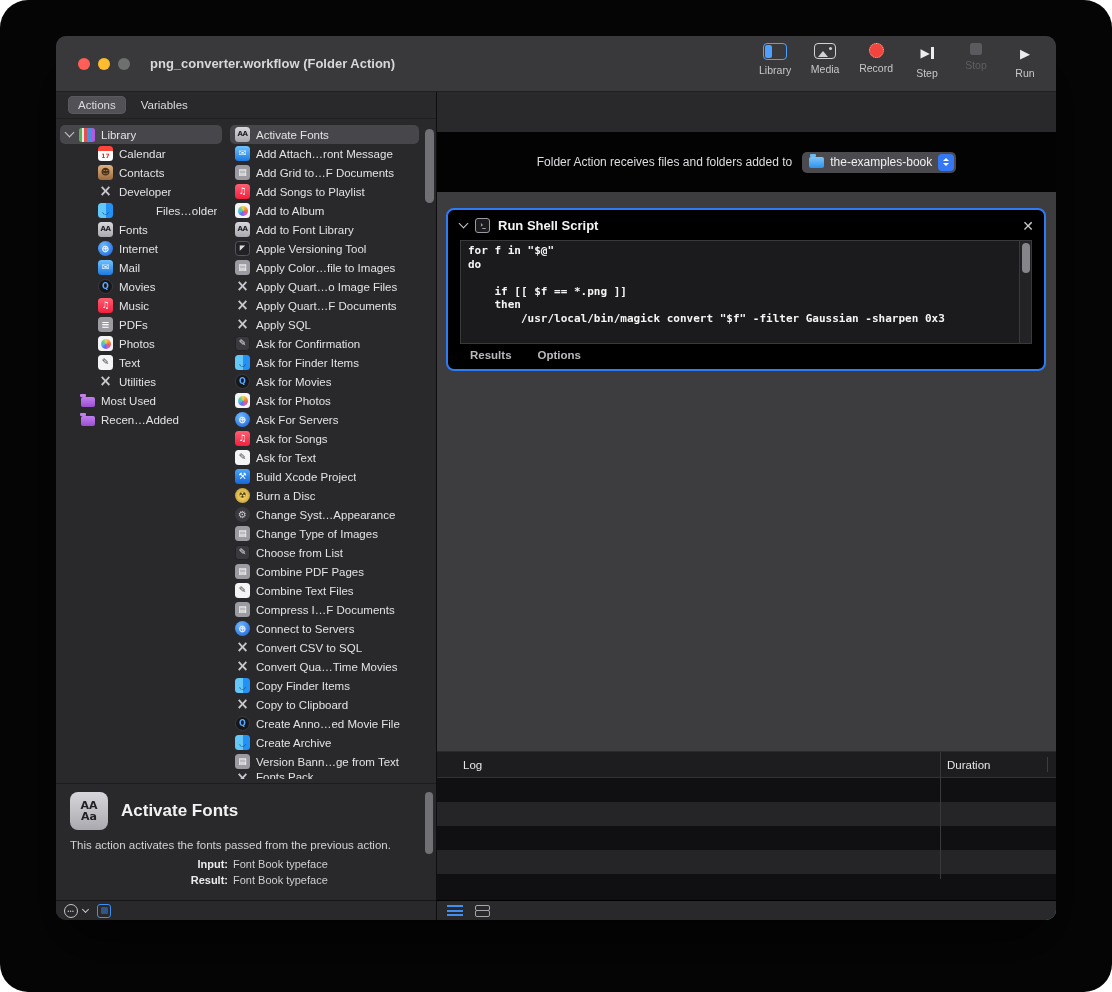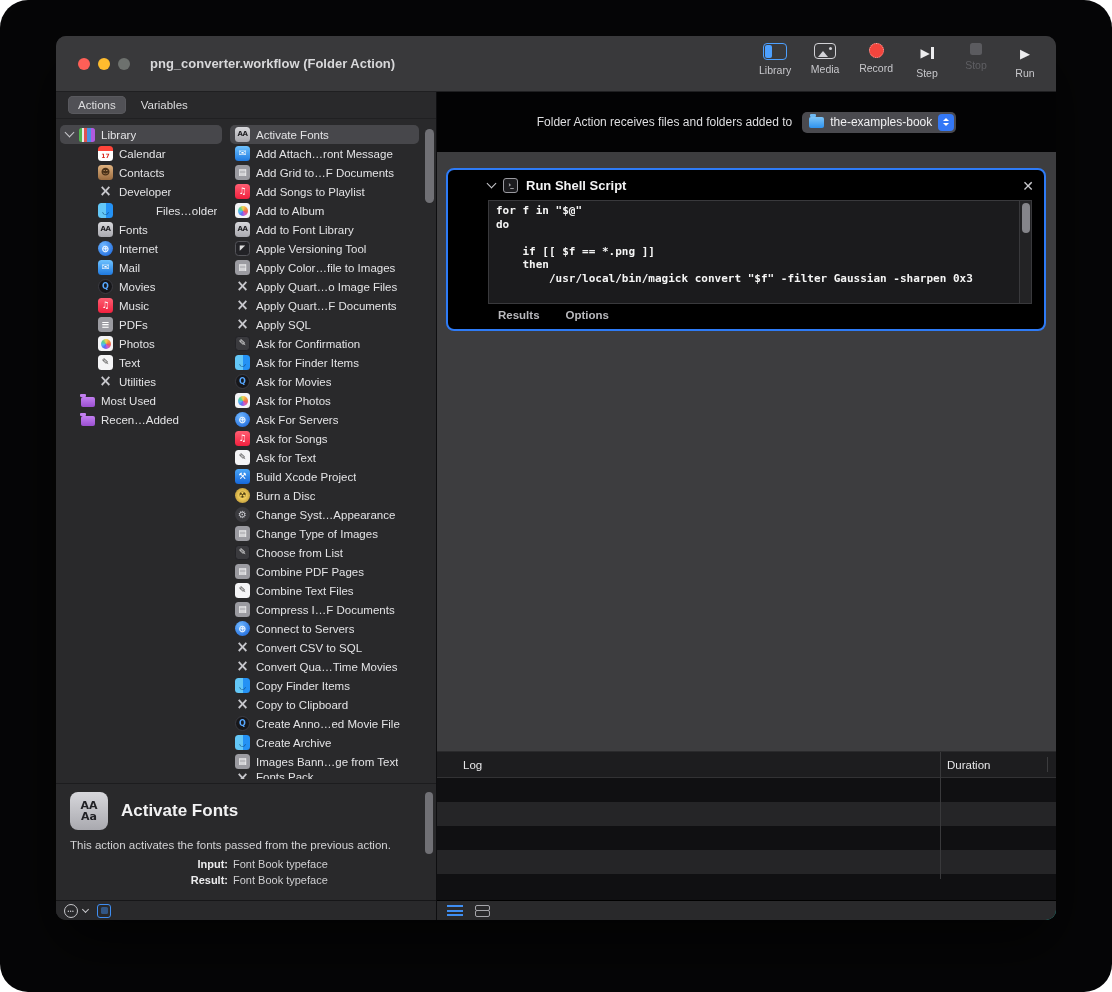--- a/index.html
+++ b/index.html
@@ -30,21 +30,21 @@
   .tb-record{width:15px;height:15px;border-radius:50%;background:#f2453d;border:1px dotted #ffaaa5;}
   .tb-step{display:flex;align-items:center;}
   .tb-step::before{content:"\25B6";font-size:12px;color:#ececee;line-height:1;}
   .tb-step::after{content:"";width:2.5px;height:12px;background:#ececee;margin-left:1.5px;}
   .tb-stop{width:12px;height:12px;background:#5b5b5f;border-radius:2.5px;}
   .tb-run::before{content:"\25B6";font-size:13px;color:#ececee;line-height:1;}
 
   
   .body{flex:1;display:flex;min-height:0;}
   .left{width:381px;flex:none;display:flex;flex-direction:column;background:#29292b;border-right:1px solid #0e0e10;}
-  .right{flex:1;display:flex;flex-direction:column;background:#14b8a6;min-width:0;}
+  .right{flex:1;display:flex;flex-direction:column;background:#14b8a6;min-width:0;margin-top:40px;}
 
   
   .filterbar{height:26px;flex:none;display:flex;align-items:center;gap:10px;padding:0 8px 0 12px;}
   .seg{display:flex;gap:5px;align-items:center;}
   .tab{font-size:11.5px;color:#dcdcde;padding:3px 10px;border-radius:5px;background:transparent;white-space:nowrap;}
   .tab.selected{background:#515156;box-shadow:inset 0 0 0 .5px #626266;}
   .search{flex:1;height:20px;background:#39393c;border:1px solid #2e2e30;border-radius:6px;display:flex;align-items:center;gap:5px;padding:0 7px;min-width:0;}
   .search .ph{font-size:11.5px;color:#8e8e92;}
 
   
@@ -144,21 +144,21 @@
   .strip{height:60px;flex:none;background:#030304;display:flex;align-items:center;justify-content:center;gap:10px;}
   .striplabel{font-size:12px;color:#dfdfe1;}
   .popup{height:21px;background:#4a4a4f;border-radius:5px;display:flex;align-items:center;gap:6px;padding:2px 2px 2px 7px;font-size:12px;color:#f0f0f2;}
   .popcap{width:16px;height:17px;background:#3478f6;border-radius:4px;display:flex;flex-direction:column;align-items:center;justify-content:center;gap:1.5px;flex:none;margin-left:auto;}
   .popcap i{width:0;height:0;border-left:3px solid transparent;border-right:3px solid transparent;display:block;}
   .popcap .up{border-bottom:3.5px solid #fff;}
   .popcap .dn{border-top:3.5px solid #fff;}
 
   
   .canvas{flex:1;min-height:0;position:relative;background:#3d3d3f;}
-  .block{position:absolute;left:9px;top:16px;width:600px;height:163px;background:#000;border:2px solid #2e7bf6;border-radius:8px;display:flex;flex-direction:column;padding-left:28px;}
+  .block{position:absolute;left:9px;top:16px;width:600px;height:163px;background:#000;border:2px solid #2e7bf6;border-radius:8px;display:flex;flex-direction:column;}
   .bheader{height:25px;flex:none;display:flex;align-items:center;gap:8px;padding:6px 10px 0 12px;}
   .btitle{font-size:13px;font-weight:700;color:#f4f4f5;}
   .bclose{margin-left:auto;color:#c9c9cd;font-size:14px;line-height:1;font-family:"DejaVu Sans",sans-serif;}
   .bcontrols{height:23px;flex:none;display:flex;align-items:center;gap:6px;padding:3px 14px 0 14px;font-size:11.5px;color:#d8d8da;}
   .popup.small{height:19px;font-size:11.5px;background:#3c3c41;border-radius:4px;padding:1px 1px 1px 7px;}
   .popup.small .popcap{width:15px;height:15px;border-radius:3.5px;}
   .w168{width:168px;} .w120{width:120px;}
   .grp-right{margin-left:auto;display:flex;align-items:center;gap:6px;}
   .bcode{margin:5px 12px 0;flex:1;background:#1b1b1d;border:1px solid #39393c;position:relative;overflow:hidden;}
   .bcode pre{margin:3px 16px 0 7px;font-family:"DejaVu Sans Mono","Liberation Mono",monospace;font-size:11px;line-height:13.5px;font-weight:700;color:#f5f5f5;white-space:pre;}
@@ -427,21 +427,21 @@
               <div class="arow">
                 <span class="ic ic-quicktime"></span>
                 <span class="rlabel">Create Anno…ed Movie File</span>
               </div>
               <div class="arow">
                 <span class="ic ic-finder"></span>
                 <span class="rlabel">Create Archive</span>
               </div>
               <div class="arow">
                 <span class="ic ic-preview"></span>
-                <span class="rlabel">Images Bann…ge from Text</span>
+                <span class="rlabel">Version Bann…ge from Text</span>
               </div>
               <div class="arow partial">
                 <span class="ic ic-xtools"></span>
                 <span class="rlabel">Fonts Pack…</span>
               </div>
             </div>
           <div class="scrollcol">
             <div class="thumb"></div>
           </div>
         </div>

